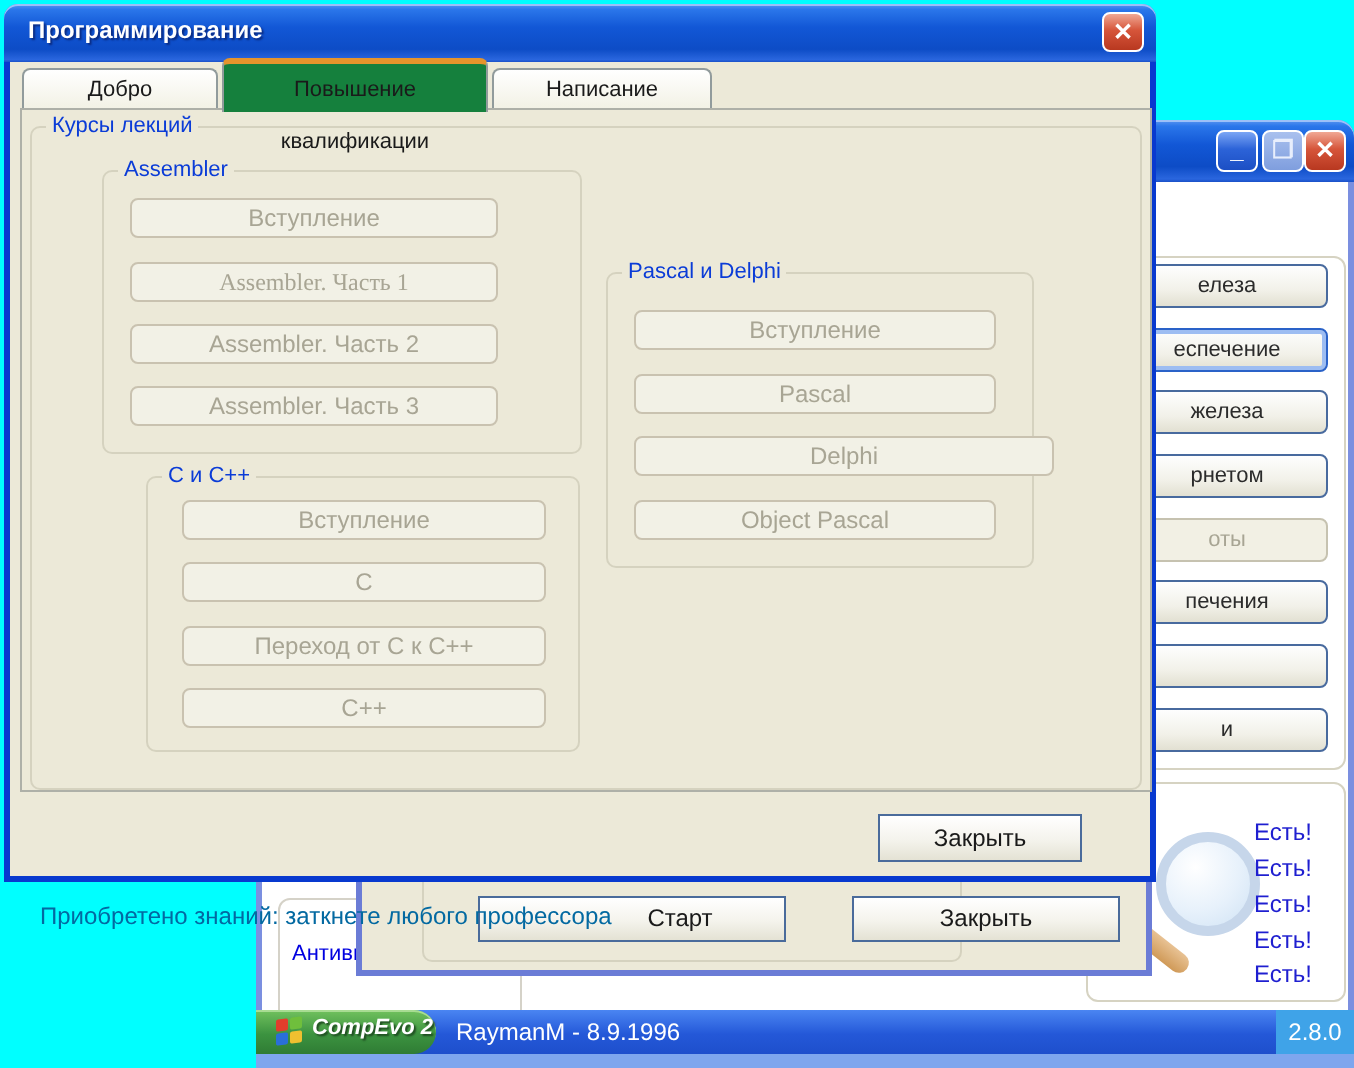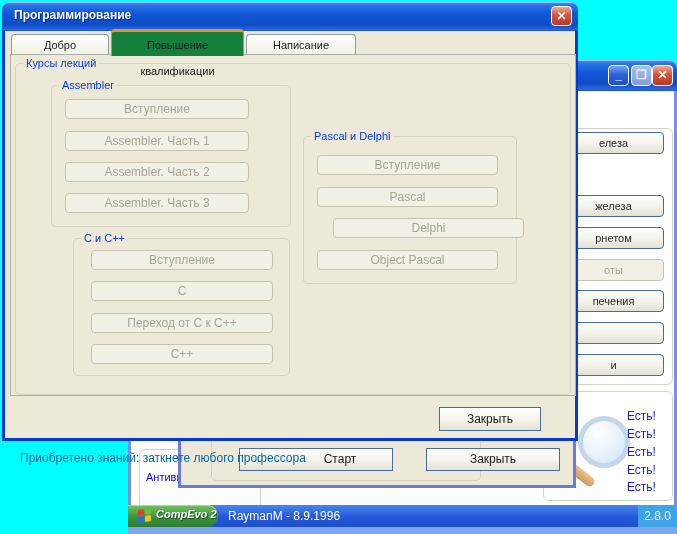--- a/index.html
+++ b/index.html
@@ -95,20 +95,21 @@
     <div class="bg-titlebar">
       <div class="capbtn min" style="left:480px;">_</div>
       <div class="capbtn max" style="left:503px;">❐</div>
       <div class="capbtn close" style="left:524px;">✕</div>
     </div>
 
     <div class="bg-body">
 
       <div class="rgroup" style="left:412px;top:37px;width:128px;height:255px;"></div>
       <div class="rbtn" style="left:432px;top:41px;">елеза</div>
+      <div class="rbtn focused" style="left:432px;top:73px;">еспечение</div>
       <div class="rbtn" style="left:432px;top:104px;">железа</div>
       <div class="rbtn" style="left:432px;top:136px;">рнетом</div>
       <div class="rbtn disabled" style="left:432px;top:168px;">оты</div>
       <div class="rbtn" style="left:432px;top:199px;">печения</div>
       <div class="rbtn" style="left:432px;top:231px;"></div>
       <div class="rbtn" style="left:432px;top:263px;">и</div>
 
       <div class="rgroup" style="left:412px;top:300px;width:128px;height:108px;"></div>
       <div class="lens" style="left:447px;top:325px;"></div>
       <div class="lens-handle" style="left:432px;top:378px;"></div>
@@ -167,29 +168,29 @@
     <div class="tab inactive" style="left:241px;width:110px;">Написание программ</div>
 
     <div class="tab-panel"></div>
 
     <div class="grp" style="left:10px;top:58px;width:554px;height:330px;"></div>
     <div class="grp-label" style="left:18px;top:52px;">Курсы лекций</div>
 
     <div class="grp" style="left:46px;top:80px;width:238px;height:140px;"></div>
     <div class="grp-label" style="left:54px;top:74px;">Assembler</div>
     <div class="course-btn" style="left:60px;top:94px;">Вступление</div>
-    <div class="course-btn" style="left:60px;top:126px;">Assembler. Часть 1</div>
+    <div class="course-btn" style="left:60px;top:126px;font-family:Liberation Serif, serif;">Assembler. Часть 1</div>
     <div class="course-btn" style="left:60px;top:157px;">Assembler. Часть 2</div>
     <div class="course-btn" style="left:60px;top:188px;">Assembler. Часть 3</div>
 
     <div class="grp" style="left:298px;top:131px;width:212px;height:146px;"></div>
     <div class="grp-label" style="left:306px;top:125px;">Pascal и Delphi</div>
     <div class="course-btn" style="left:312px;top:150px;width:181px;">Вступление</div>
     <div class="course-btn" style="left:312px;top:182px;width:181px;">Pascal</div>
-    <div class="course-btn" style="left:328px;top:213px;width:191px;">Delphi</div>
+    <div class="course-btn" style="left:312px;top:213px;width:210px;">Delphi</div>
     <div class="course-btn" style="left:312px;top:245px;width:181px;">Object Pascal</div>
 
     <div class="grp" style="left:68px;top:233px;width:215px;height:136px;"></div>
     <div class="grp-label" style="left:76px;top:227px;">С и С++</div>
     <div class="course-btn" style="left:86px;top:245px;width:182px;">Вступление</div>
     <div class="course-btn" style="left:86px;top:276px;width:182px;">С</div>
     <div class="course-btn" style="left:86px;top:308px;width:182px;">Переход от С к С++</div>
     <div class="course-btn" style="left:86px;top:339px;width:182px;">С++</div>
 
     <div class="status-text">Приобретено знаний: заткнете любого профессора</div>

